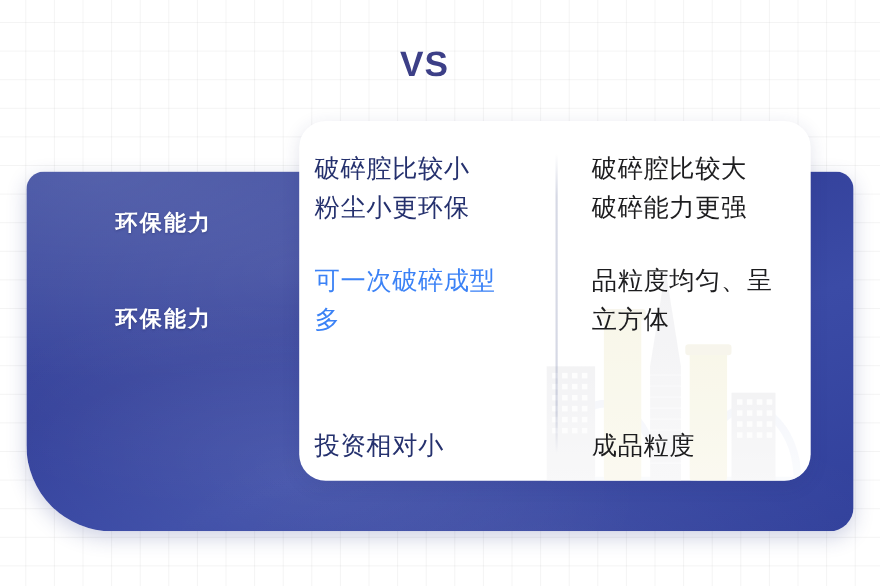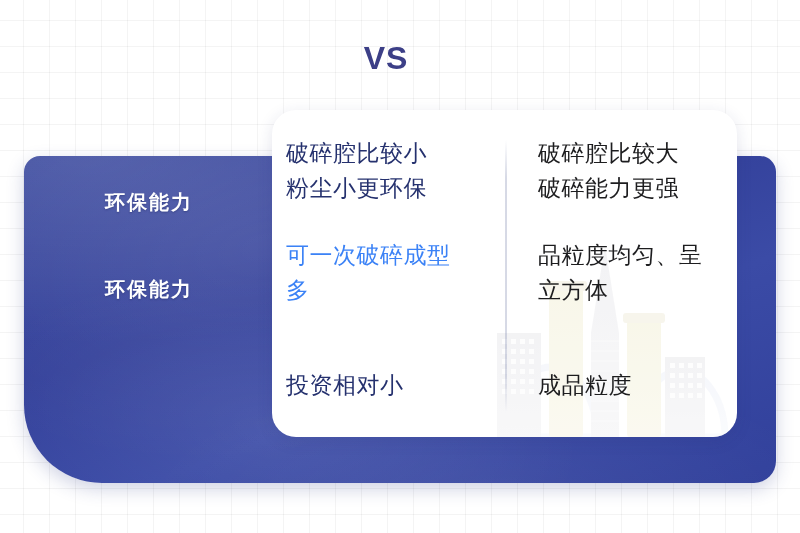--- a/index.html
+++ b/index.html
@@ -201,21 +201,21 @@
   .cell {
     position: absolute;
     width: 205px;
     font-size: 23px;
     line-height: 35px;
     letter-spacing: 0.5px;
     font-weight: 400;
   }
   .cell.c0 { top: 26px; }
   .cell.c1 { top: 128px; }
-  .cell.c2 { top: 258px; }
+  .cell.c2 { top: 278px; }
 
   .left .cell  { color: #25316e; }
   .right .cell { color: #1d1d1f; margin-left: 16px; }
   .left .cell.c1 { color: #3b82f6; }
 
   .cell span { display: block; white-space: nowrap; }
 </style>
 </head>
 <body>
 

